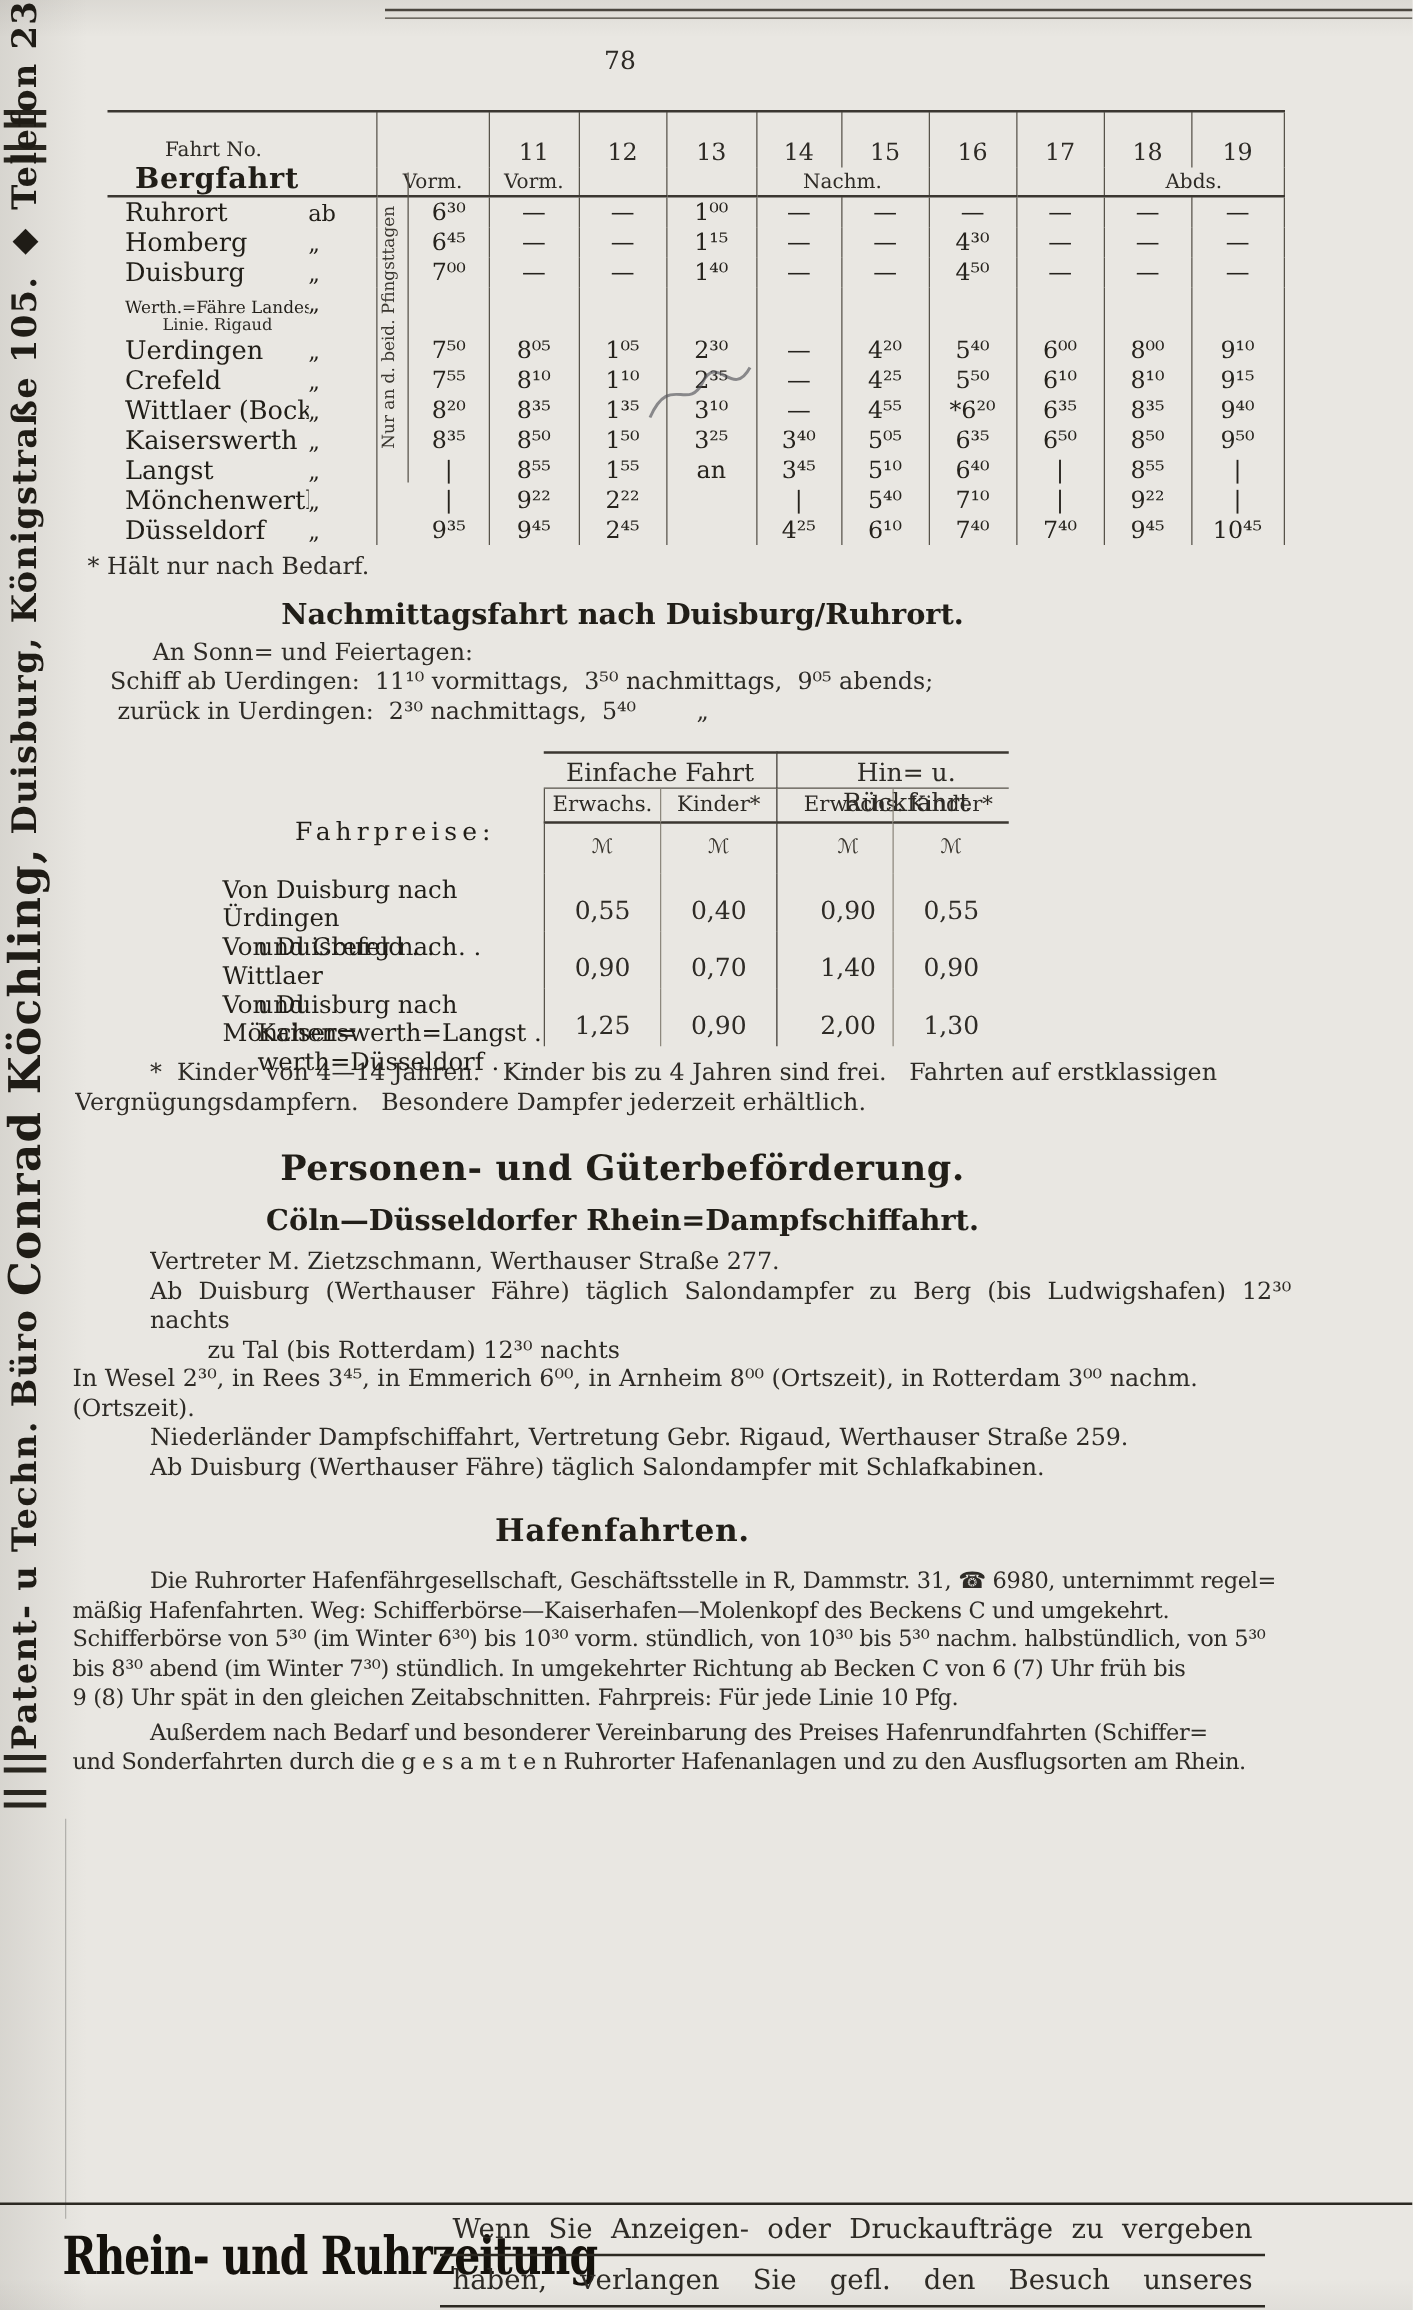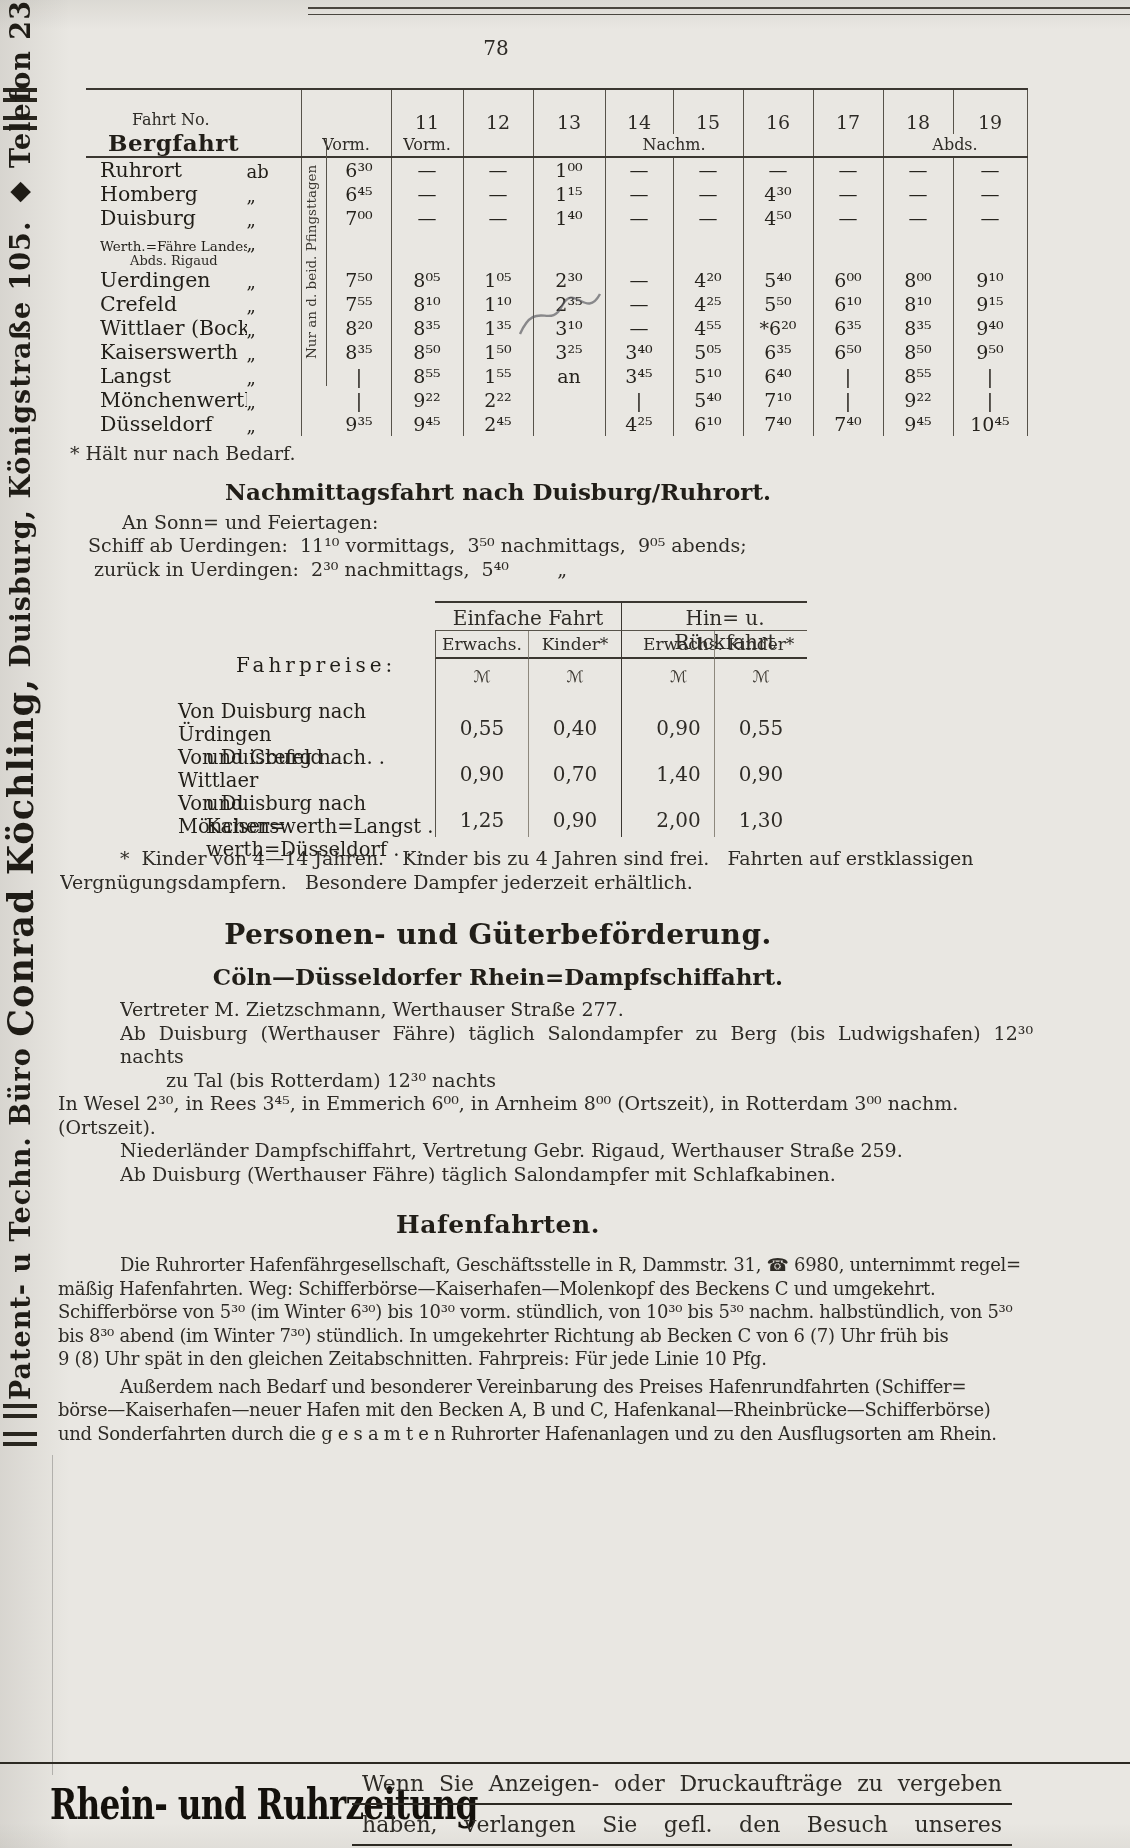--- a/index.html
+++ b/index.html
@@ -253,21 +253,21 @@
             <td class="tc">—</td>
             <td class="tc">—</td>
             <td class="tc">—</td>
           </tr>
           <tr>
             <td class="st">
               <div class="st-line">
                 <span class="st-name">Werth.=Fähre Landestelle</span>
                 <span class="st-mark">„</span>
               </div>
-              <div class="st-sub">Abds. Rigaud</div>
+              <div class="st-sub">Linie. Rigaud</div>
             </td>
             <td class="tc c0"></td>
             <td class="tc"></td>
             <td class="tc"></td>
             <td class="tc"></td>
             <td class="tc"></td>
             <td class="tc"></td>
             <td class="tc"></td>
             <td class="tc"></td>
             <td class="tc"></td>
@@ -494,21 +494,20 @@
   <div class="hd hd-lg" style="font-size:25px">Hafenfahrten.</div>
   <div class="plines hp hp1">
     <div class="pl">Die Ruhrorter Hafenfährgesellschaft, Geschäftsstelle in R, Dammstr. 31, ☎ 6980, unternimmt regel=</div>
       <div class="pl">mäßig Hafenfahrten. Weg: Schifferbörse—Kaiserhafen—Molenkopf des Beckens C und umgekehrt.</div>
       <div class="pl">Schifferbörse von 5³⁰ (im Winter 6³⁰) bis 10³⁰ vorm. stündlich, von 10³⁰ bis 5³⁰ nachm. halbstündlich, von 5³⁰</div>
       <div class="pl">bis 8³⁰ abend (im Winter 7³⁰) stündlich. In umgekehrter Richtung ab Becken C von 6 (7) Uhr früh bis</div>
       <div class="pl">9 (8) Uhr spät in den gleichen Zeitabschnitten. Fahrpreis: Für jede Linie 10 Pfg.</div>
   </div>
   <div class="plines hp hp2">
     <div class="pl">Außerdem nach Bedarf und besonderer Vereinbarung des Preises Hafenrundfahrten (Schiffer=</div>
-      <div class="pl">börse—Kaiserhafen—neuer Hafen mit den Becken A, B und C, Hafenkanal—Rheinbrücke—Schifferbörse)</div>
       <div class="pl">und Sonderfahrten durch die g e s a m t e n Ruhrorter Hafenanlagen und zu den Ausflugsorten am Rhein.</div>
   </div>
 
 </div>
 
 <div class="banner">
   <div class="banner-title">Rhein- und Ruhrzeitung</div>
   <div class="banner-right">
     <div class="bl">Wenn Sie Anzeigen- oder Druckaufträge zu vergeben</div>
     <div class="bl">haben, verlangen Sie gefl. den Besuch unseres Vertreters.</div>

